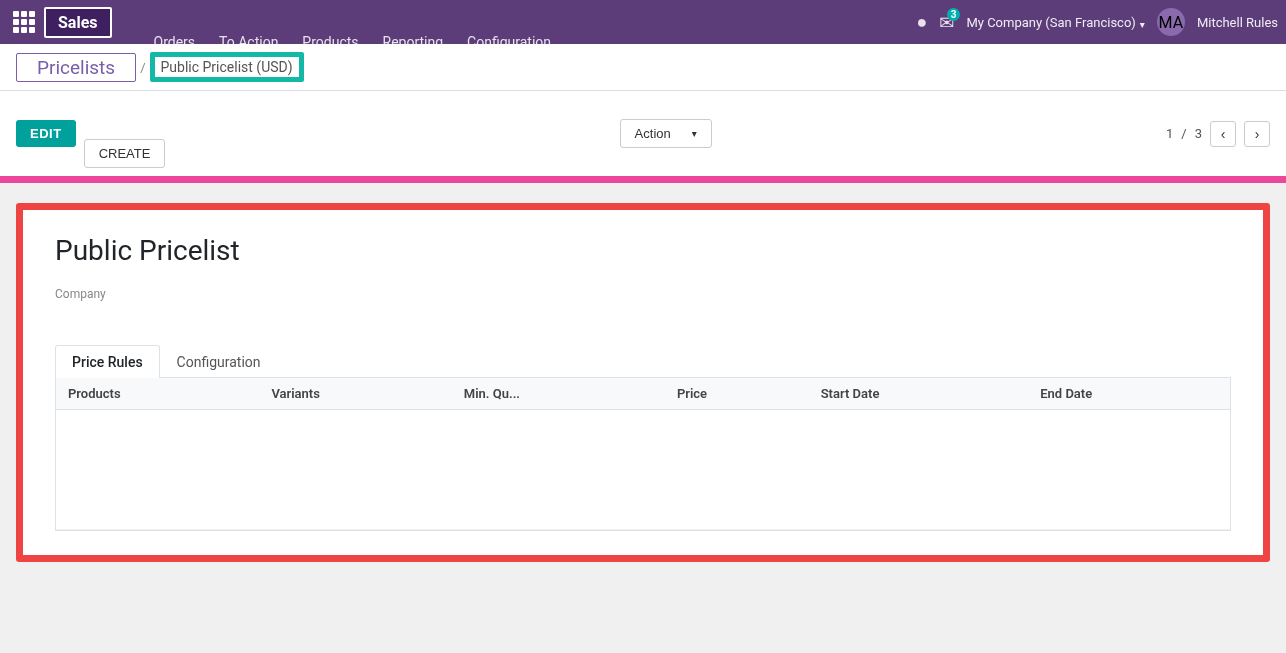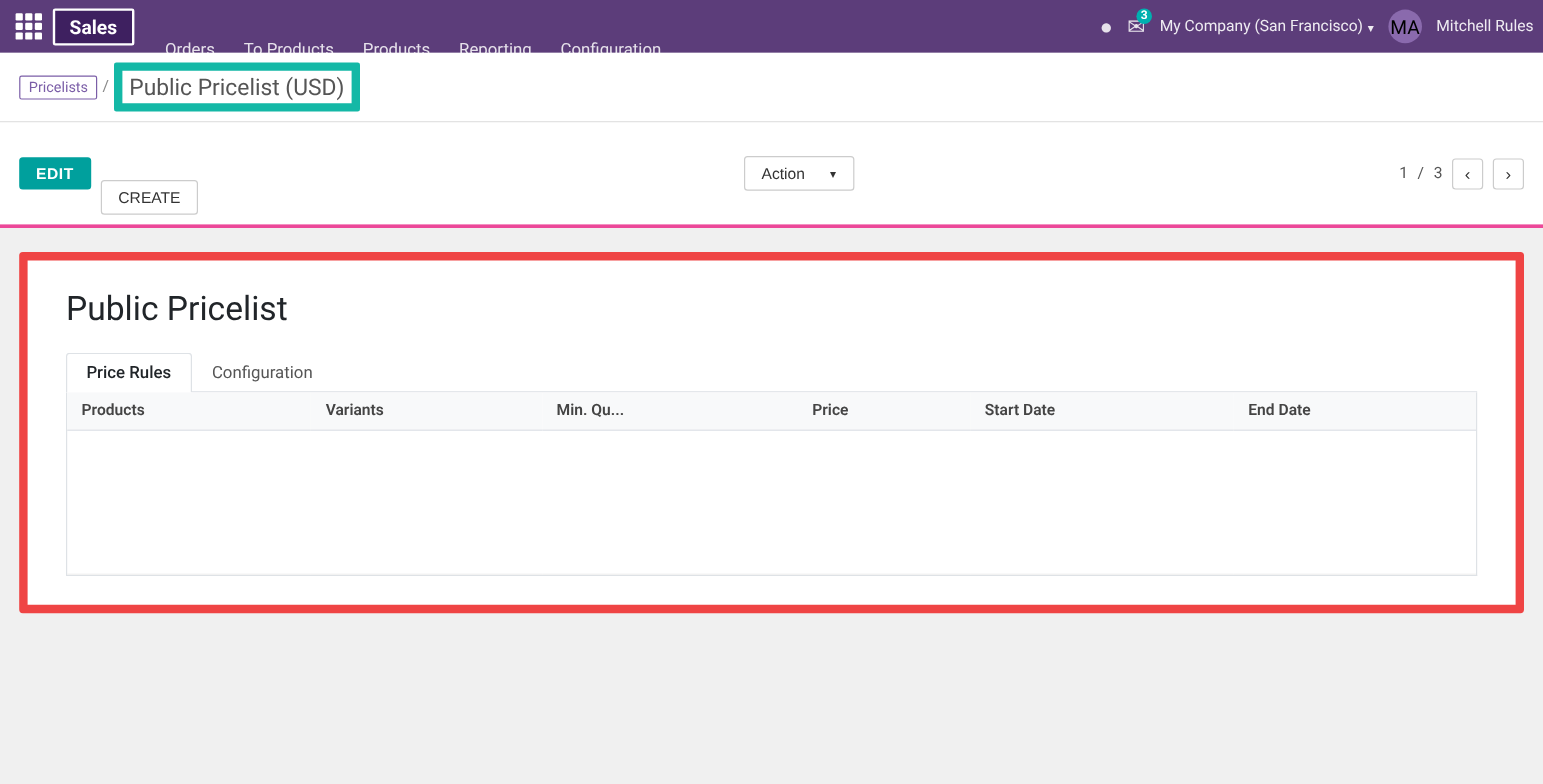--- a/index.html
+++ b/index.html
@@ -25,21 +25,21 @@
     .nav-apps-grid span {
       width: 6px; height: 6px; background: white; border-radius: 1px; display: block;
     }
     .nav-brand {
       background: #3e2060;
       border: 2px solid white;
       color: white;
       font-weight: 700;
       font-size: 16px;
       padding: 4px 12px;
-      margin-right: 16px;
+      margin-right: 32px;
       border-radius: 2px;
     }
     .nav-links {
       display: flex; align-items: center; flex: 1; gap: 4px; margin-top: 40px;
     }
     .nav-link {
       color: rgba(255,255,255,0.85);
       text-decoration: none;
       padding: 6px 10px;
       border-radius: 3px;
@@ -95,40 +95,40 @@
       padding: 8px 16px;
       display: flex; align-items: center;
     }
     .breadcrumb {
       display: flex; align-items: center; gap: 4px;
     }
     .breadcrumb-link {
       color: #7b5ea7;
       text-decoration: none;
       border: 1px solid #7b5ea7;
-      padding: 2px 7px;
+      padding: 2px 20px;
       border-radius: 2px;
-      font-size: 12px;
+      font-size: 19px;
       cursor: pointer;
     }
     .breadcrumb-sep {
       color: #888; font-size: 13px;
     }
     .breadcrumb-current {
       color: #555;
-      font-size: 19px;
-      border: 7px solid #14b8a6;
+      font-size: 14px;
+      border: 5px solid #14b8a6;
       padding: 2px 6px;
       border-radius: 2px;
     }
 
     
     .action-bar {
       background: white;
-      border-bottom: 3px solid #ec4899;
+      border-bottom: 7px solid #ec4899;
       padding: 8px 16px;
       display: flex; align-items: center; gap: 8px;
     }
     .btn-edit {
       background: #00a09d;
       color: white;
       border: none;
       padding: 6px 14px;
       border-radius: 3px;
       font-weight: 700;
@@ -269,21 +269,21 @@
         <span></span>
         <span></span>
       <span></span>
         <span></span>
         <span></span>
     </div>
   </div>
   <div class="nav-brand">Sales</div>
   <div class="nav-links">
     <span class="nav-link">Orders</span>
-    <span class="nav-link">To Products</span>
+    <span class="nav-link">To Action</span>
     <span class="nav-link">Products</span>
     <span class="nav-link">Reporting</span>
     <span class="nav-link">Configuration</span>
   </div>
   <div class="nav-right">
     <div class="nav-icon-btn">●</div>
     <div class="nav-chat-btn">
       <span style="font-size:18px; color:rgba(255,255,255,0.85);">✉</span>
       <span class="badge">3</span>
     </div>
@@ -320,20 +320,24 @@
     <button class="pagination-btn">‹</button>
     <button class="pagination-btn">›</button>
   </div>
 </div>
 
 <div class="main-content">
   <div class="form-card">
 
     <div class="record-title">Public Pricelist</div>
 
+    <div class="field-group">
+      <div class="field-label">Company</div>
+      <div class="field-value"></div>
+    </div>
 
     <div class="tabs">
       <div class="tab active">Price Rules</div>
       <div class="tab">Configuration</div>
     </div>
 
     <div class="tab-content">
       <table class="data-table">
         <thead>
           <tr>

